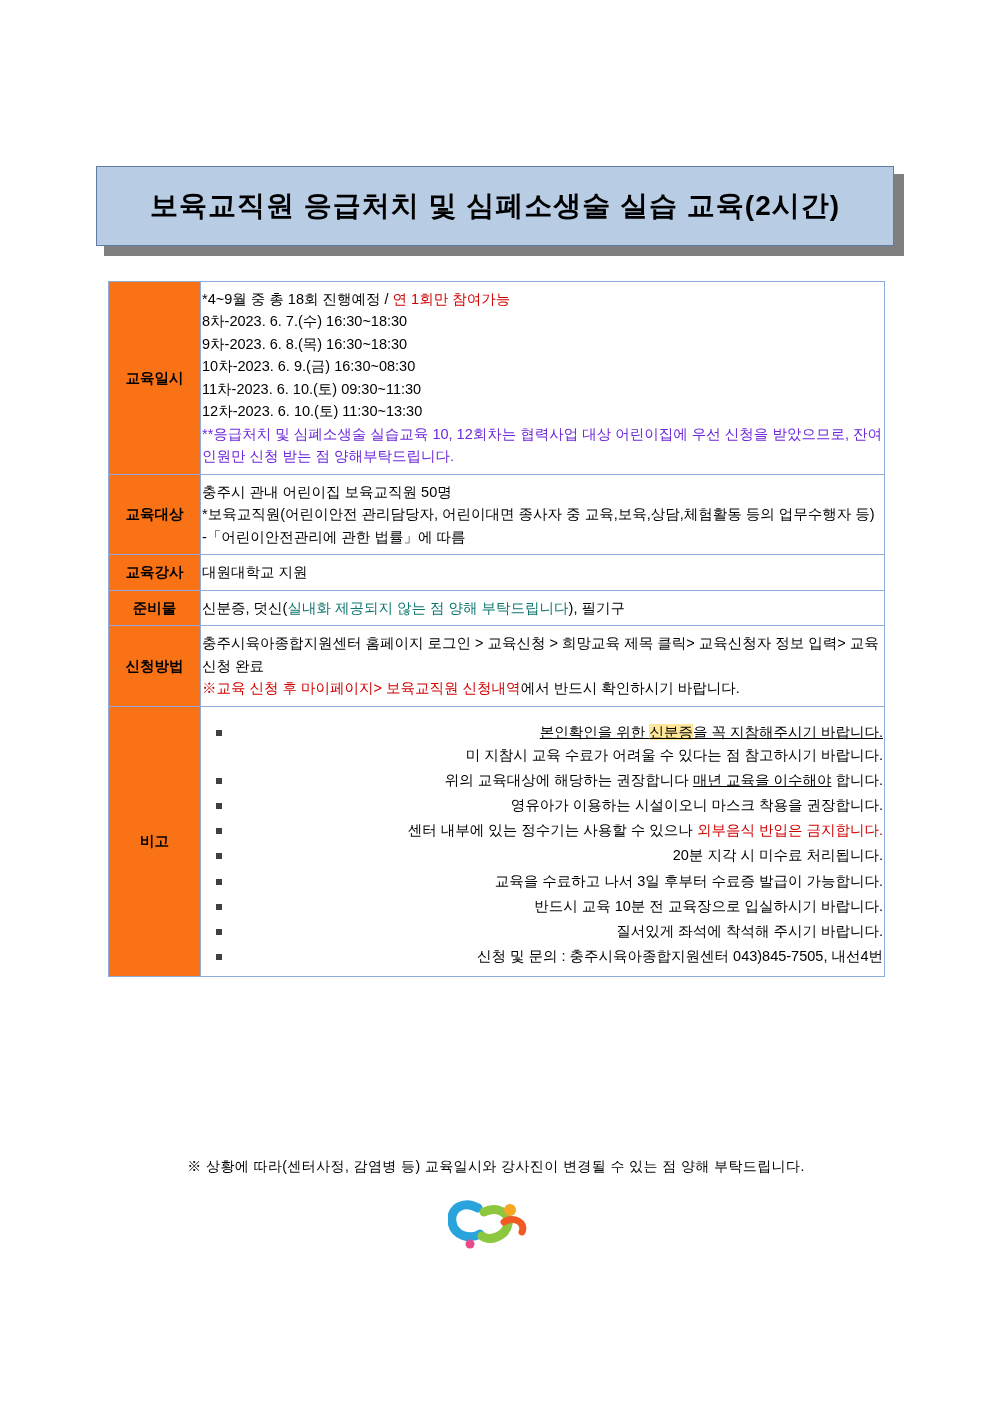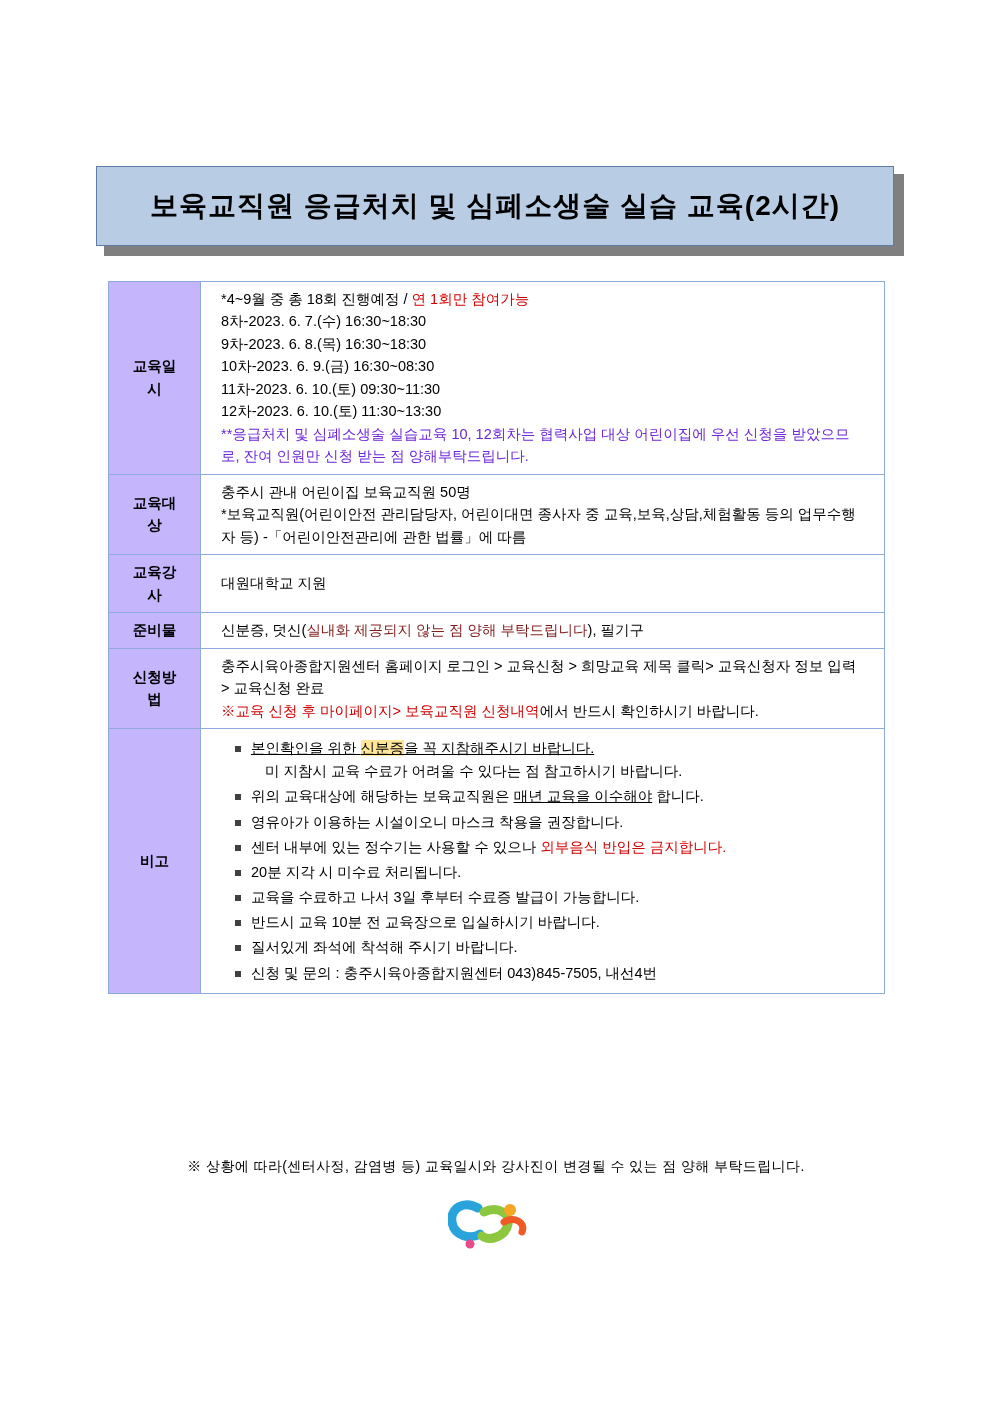--- a/index.html
+++ b/index.html
@@ -61,46 +61,47 @@
     position: absolute;
     left: 108px;
     top: 281px;
     width: 776px;
     border-collapse: collapse;
     table-layout: fixed;
   }
   table.info td {
     border: 1px solid #8faadc;
     vertical-align: middle;
-    padding: 6px 20px;
+    padding: 6px 1px;
     font-size: 14.5px;
     line-height: 1.55;
   }
   td.label {
     width: 92px;
-    background: #c4b5fd;
+    background: #f97316;
     text-align: center;
     font-weight: bold;
     font-size: 14.5px;
     color: #000;
   }
   td.content {
     background: #ffffff;
     text-align: left;
   }
   .red { color: #d00000; }
   .red-b { color: #6d28d9; font-weight: normal; }
-  .blue { color: #7f1d1d; }
+  .blue { color: #0f766e; }
   .hl { background: #ffe699; }
   .u { text-decoration: underline; }
 
   ul.remarks {
     list-style: none;
-    margin: 2px 0 2px 0;
+    margin: 8px 0 2px 0;
     padding: 0 0 0 14px;
+    text-align: right;
   }
   ul.remarks > li {
     position: relative;
     padding-left: 16px;
     margin: 2px 0;
     font-size: 14.5px;
     line-height: 1.6;
   }
   ul.remarks > li::before {
     content: "";
@@ -228,21 +229,21 @@
 
       <tr>
         <td class="label">비고</td>
         <td class="content">
           <ul class="remarks">
             <li>
               <span class="u">본인확인을 위한 </span><span class="hl u">신분증</span><span class="u">을 꼭 지참해주시기 바랍니다.</span>
               <span class="sub-line">미 지참시 교육 수료가 어려울 수 있다는 점 참고하시기 바랍니다.</span>
             </li>
             <li>
-              <span>위의 교육대상에 해당하는 보육교직원은 </span><span class="u">매년 교육을 이수해야</span><span> 합니다.</span>
+              <span>위의 교육대상에 해당하는 권장합니다 </span><span class="u">매년 교육을 이수해야</span><span> 합니다.</span>
             </li>
             <li>
               <span>영유아가 이용하는 시설이오니 마스크 착용을 권장합니다.</span>
             </li>
             <li>
               <span>센터 내부에 있는 정수기는 사용할 수 있으나 </span><span class="red">외부음식 반입은 금지합니다.</span>
             </li>
             <li>
               <span>20분 지각 시 미수료 처리됩니다.</span>
             </li>

